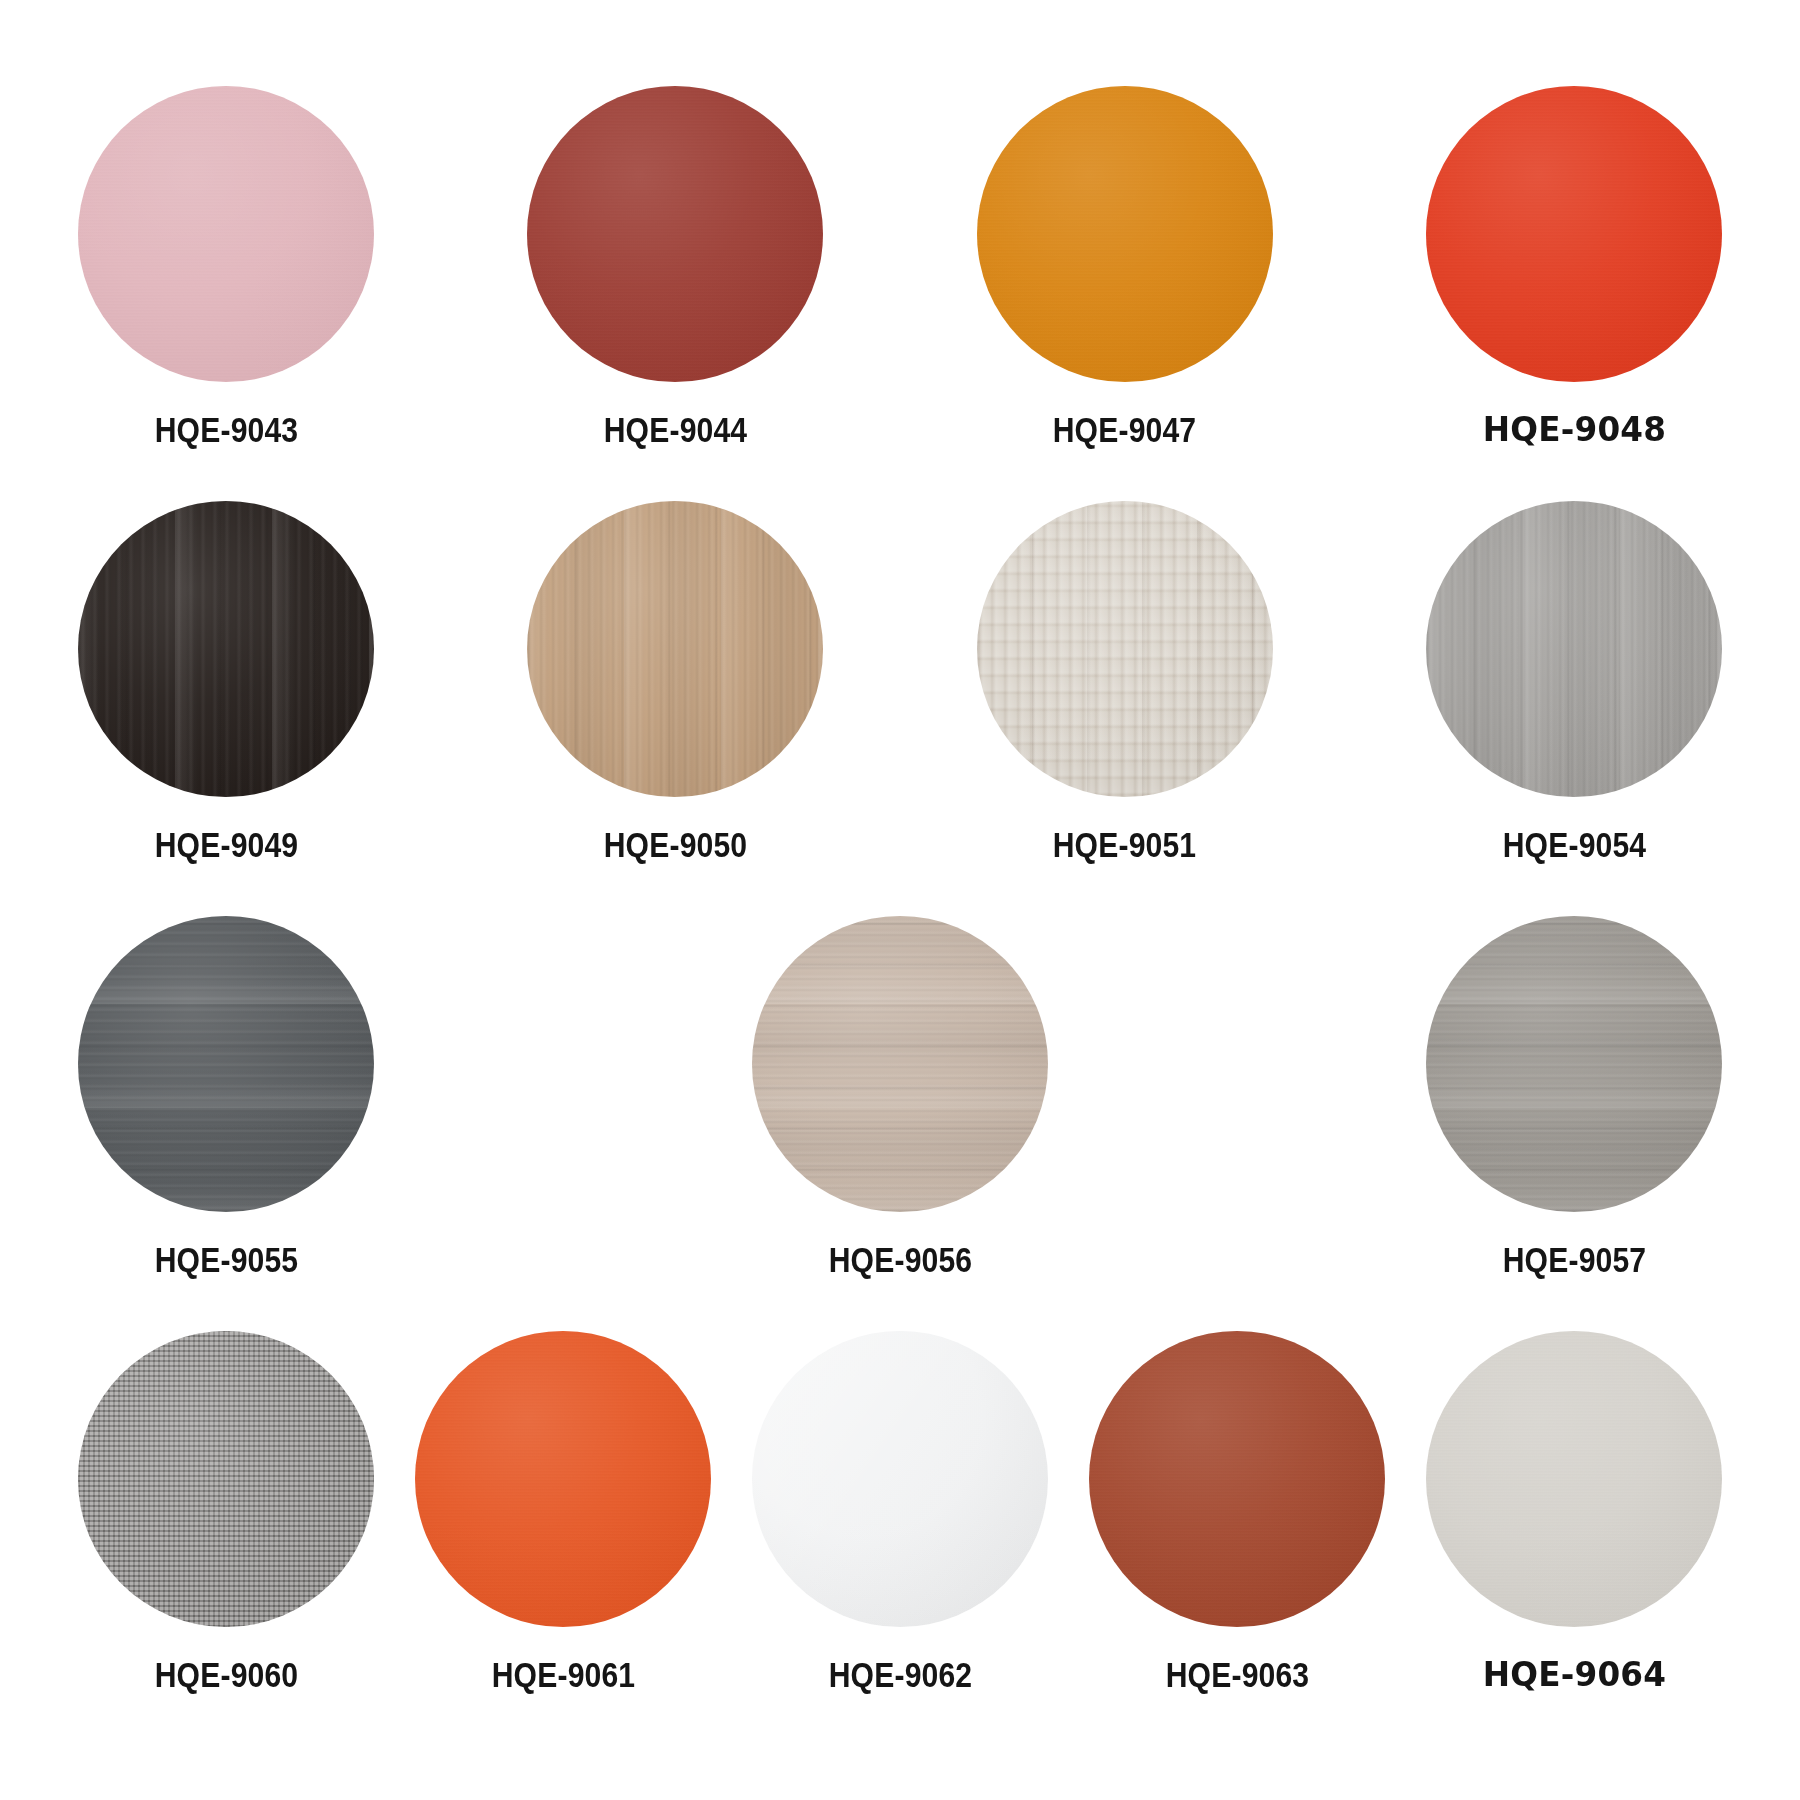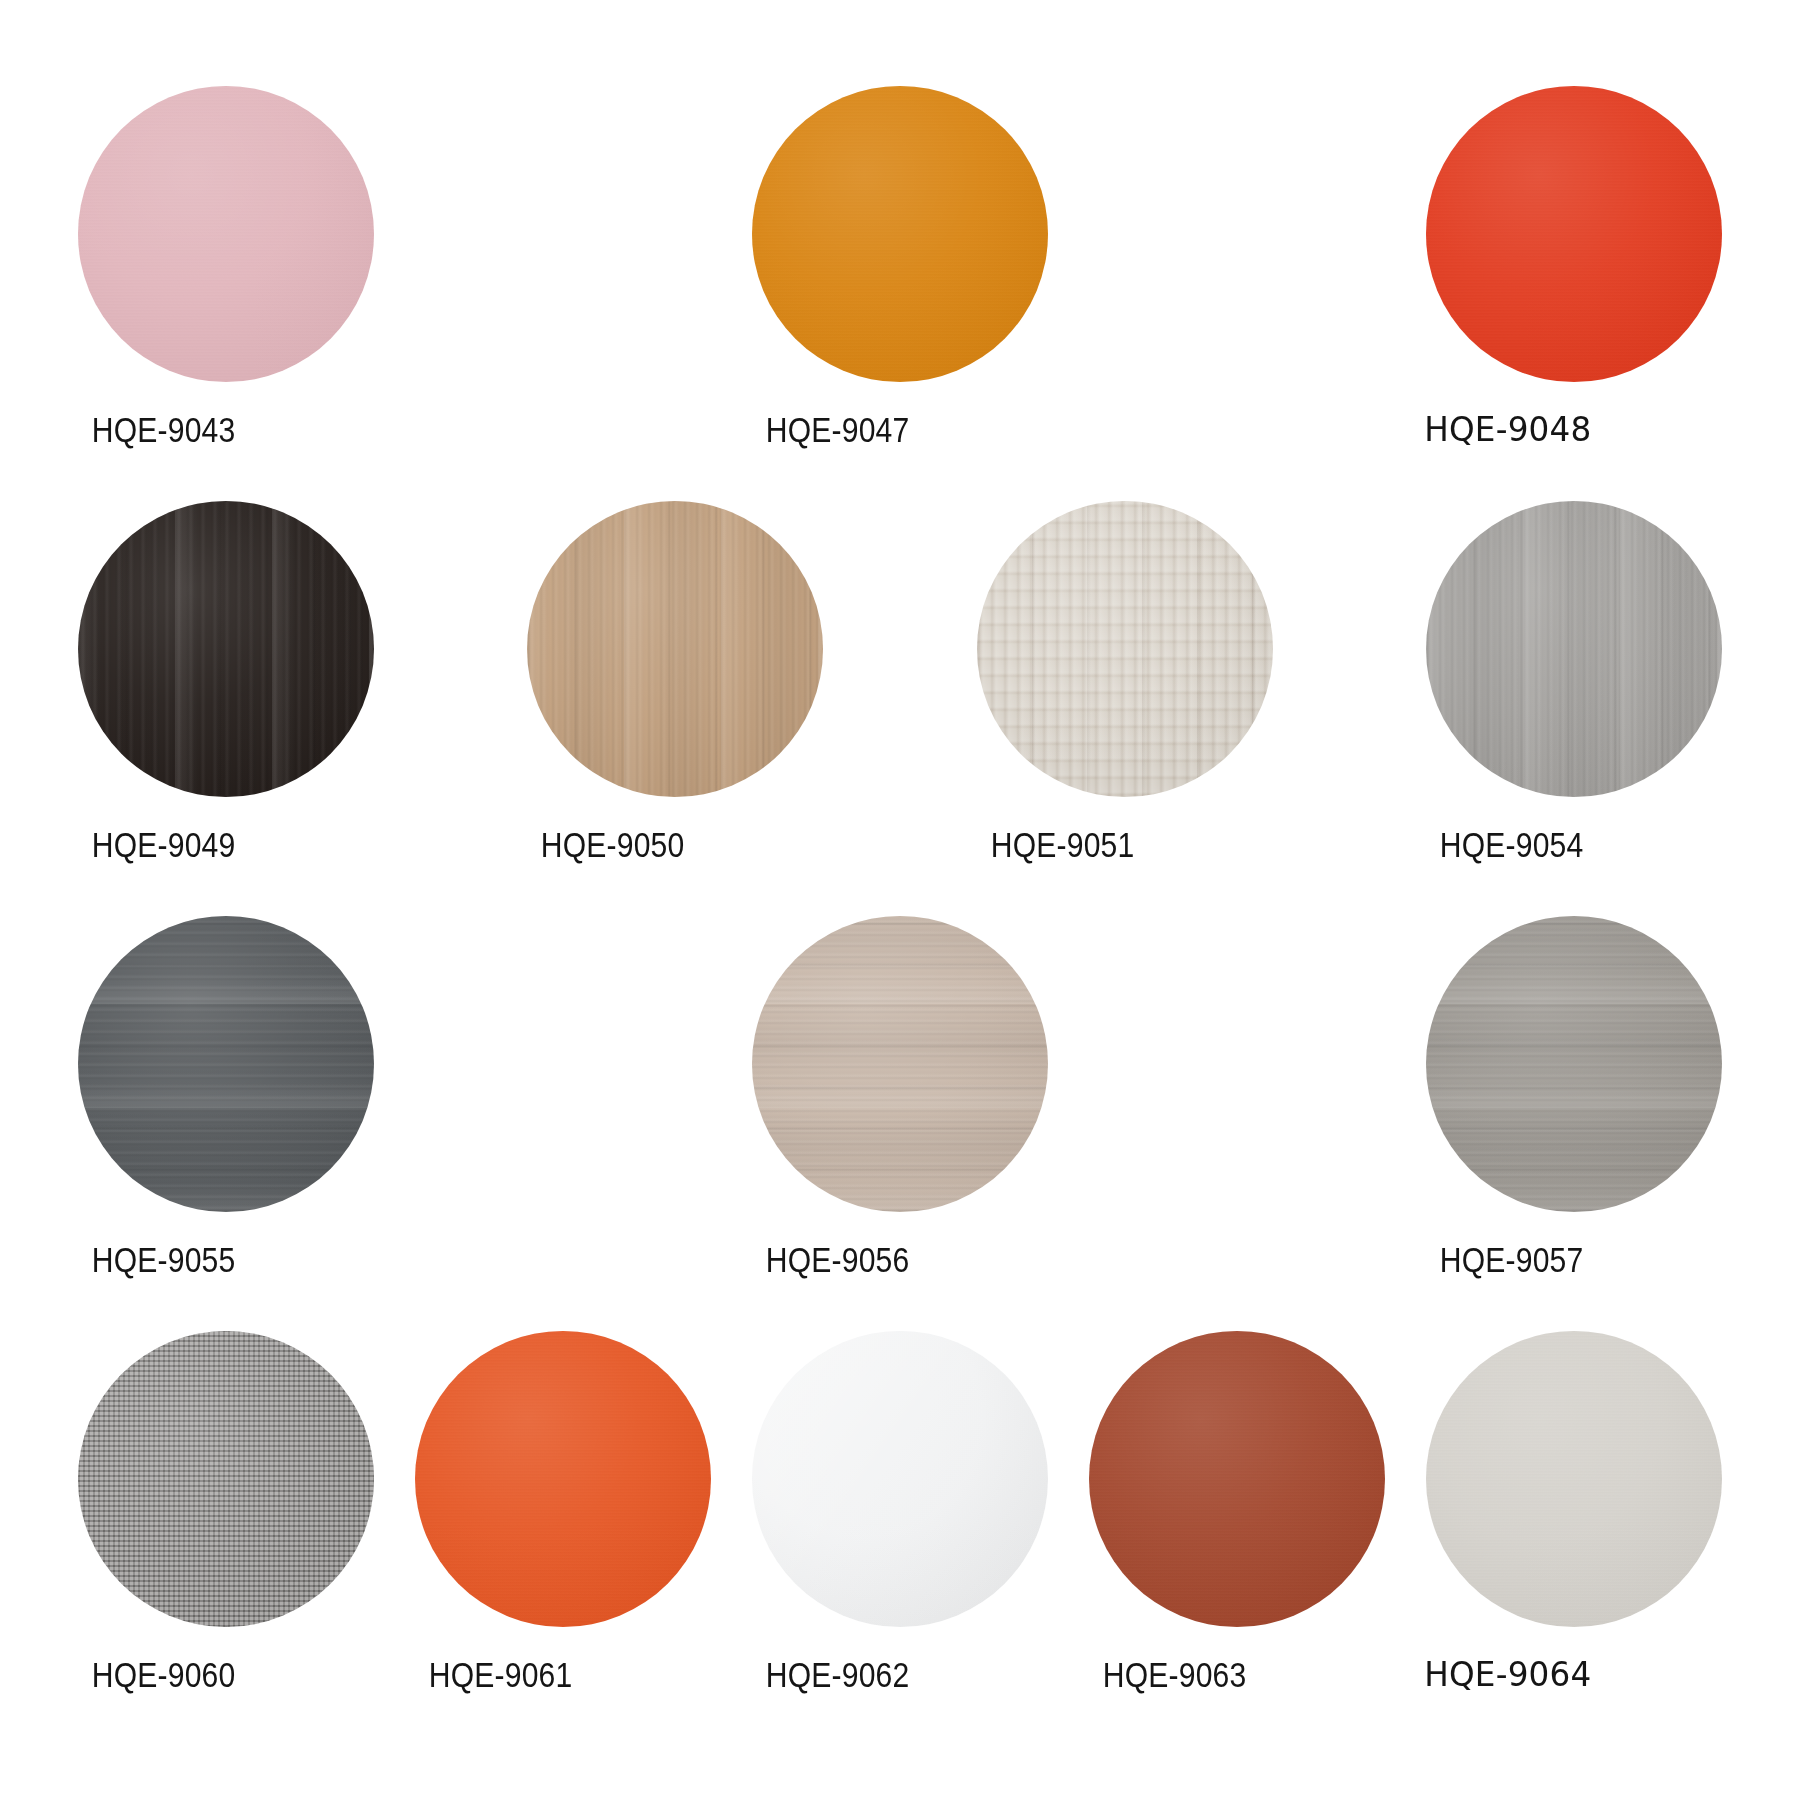--- a/index.html
+++ b/index.html
@@ -30,20 +30,22 @@
     flex-direction: row;
     justify-content: space-between;
     align-items: flex-start;
     height: 415px;
   }
 
   .swatch-cell {
     width: 312px;
     display: flex;
     flex-direction: column;
+    align-items: center;
+    font-weight: bold;
   }
 
   .swatch-disc-wrap {
     width: 312px;
     height: 312px;
     display: flex;
     align-items: center;
     justify-content: center;
   }
 
@@ -191,20 +193,26 @@
 <div id="swatch-sheet">
     <div class="swatch-row">
       <div class="swatch-cell">
         <div class="swatch-disc-wrap">
           <div class="swatch-disc tex-solid" title="HQE-9043" style="background-color: rgb(226, 181, 188);"></div>
         </div>
         <div class="swatch-label label-condensed">HQE-9043</div>
       </div>
       <div class="swatch-cell">
         <div class="swatch-disc-wrap">
+          <div class="swatch-disc tex-solid" title="HQE-9044" style="background-color: rgb(155, 58, 49);"></div>
+        </div>
+        <div class="swatch-label label-condensed">HQE-9044</div>
+      </div>
+      <div class="swatch-cell">
+        <div class="swatch-disc-wrap">
           <div class="swatch-disc tex-solid" title="HQE-9047" style="background-color: rgb(217, 131, 15);"></div>
         </div>
         <div class="swatch-label label-condensed">HQE-9047</div>
       </div>
       <div class="swatch-cell">
         <div class="swatch-disc-wrap">
           <div class="swatch-disc tex-solid" title="HQE-9048" style="background-color: rgb(226, 57, 29);"></div>
         </div>
         <div class="swatch-label label-wide">HQE-9048</div>
       </div>

